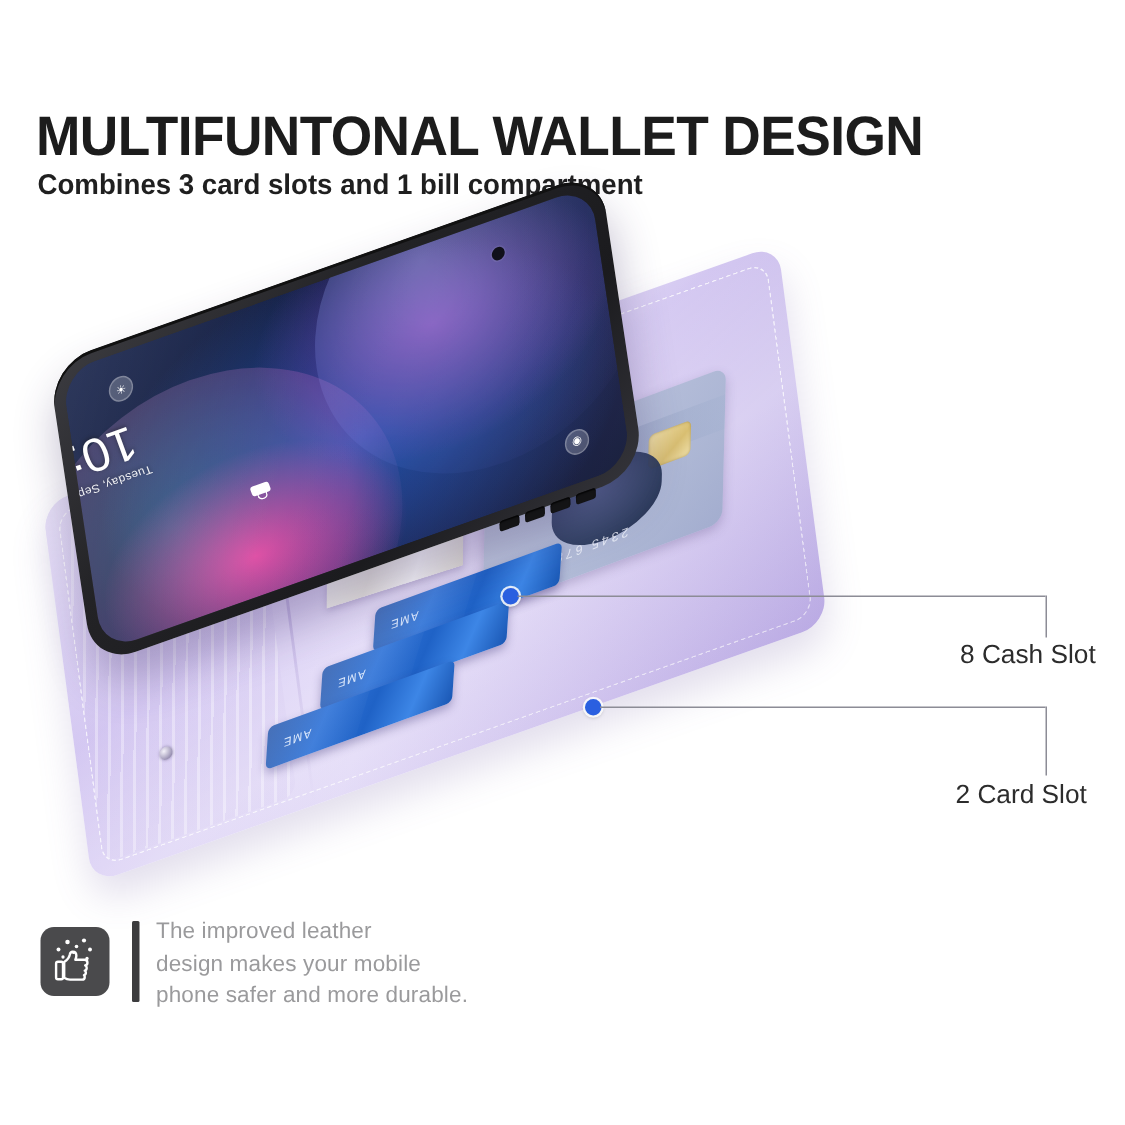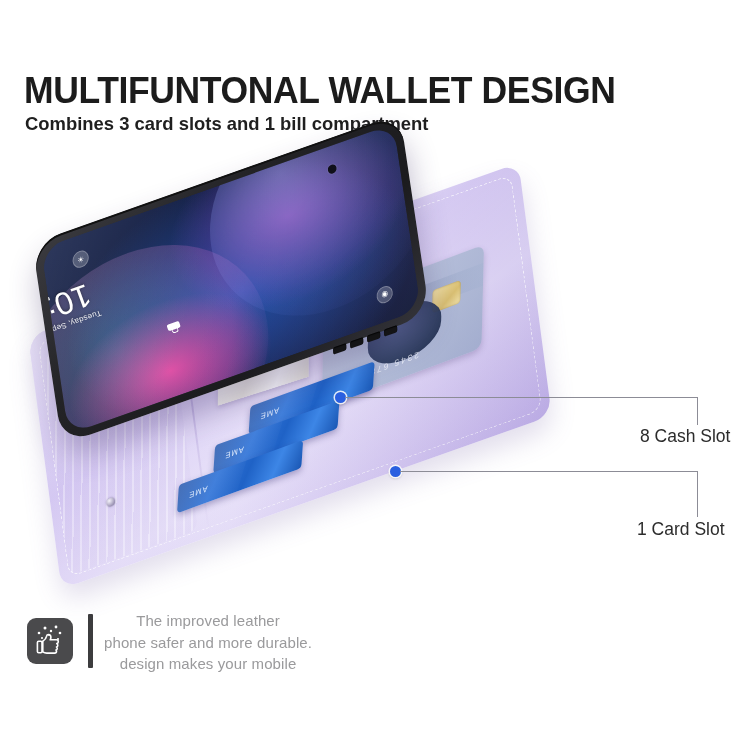--- a/index.html
+++ b/index.html
@@ -282,21 +282,20 @@
   }
   .feat-icon svg { position: absolute; left: 7px; top: 6px; }
   .feat-bar {
     position: absolute; left: 88px; top: 14px;
     width: 5px; height: 54px; background: #3c3c3e; border-radius: 1px;
   }
   .feat-text {
     position: absolute; left: 104px; top: 10px;
     font-size: 15px; line-height: 21.5px; color: #9a9a9c;
     letter-spacing: 0.1px;
-    text-align: center;
   }
   .feat-text div { white-space: nowrap; }
 </style>
 </head>
 <body>
 
 <div id="root">
 
   <div class="headline">MULTIFUNTONAL WALLET DESIGN</div>
   <div class="subhead">Combines 3 card slots and 1 bill compartment</div>
@@ -373,21 +372,21 @@
     </div>
 
     <div class="callout-dot" style="left:335px; top:242px;"></div>
     <div class="lead-h" style="left:345px; top:247px; width:352px;"></div>
     <div class="lead-v" style="left:697px; top:247px; height:28px;"></div>
     <div class="callout-label" style="left:640px; top:276px;">8 Cash Slot</div>
 
     <div class="callout-dot" style="left:390px; top:316px;"></div>
     <div class="lead-h" style="left:400px; top:321px; width:297px;"></div>
     <div class="lead-v" style="left:697px; top:321px; height:46px;"></div>
-    <div class="callout-label" style="left:637px; top:369px;">1 Card Slot</div>
+    <div class="callout-label" style="left:637px; top:369px;">2 Card Slot</div>
   </div>
 
   <div class="feature">
     <div class="feat-icon">
       <svg width="32" height="34" viewBox="0 0 32 34" aria-hidden="true">
         <g fill="#ffffff">
           <circle cx="5" cy="9" r="1.3"></circle>
           <circle cx="11" cy="4" r="1.5"></circle>
           <circle cx="17" cy="7" r="1.2"></circle>
           <circle cx="22" cy="3" r="1.4"></circle>
@@ -396,18 +395,18 @@
           <circle cx="24" cy="15" r="1.1"></circle>
           <circle cx="15" cy="11" r="1.0"></circle>
         </g>
         <path d="M14.5 10.5c1.6 0 2.4 1.2 2.4 2.7 0 1.0-.35 1.9-.7 2.6h6.1c1.15 0 2.0.85 2.0 1.95 0 1.0-.7 1.7-1.5 1.9.6.25 1.0.9 1.0 1.65 0 .85-.55 1.55-1.3 1.75.45.3.75.8.75 1.4 0 .8-.5 1.45-1.25 1.65.3.3.5.7.5 1.2 0 1.0-.85 1.8-1.9 1.8h-7.9c-1.5 0-2.8-.45-3.9-1.2V17.3c1.9-1.1 3.4-3.0 3.8-5.1.15-.95.55-1.7 1.9-1.7z" fill="none" stroke="#ffffff" stroke-width="1.6" stroke-linejoin="round"></path>
           <rect x="3.4" y="17.2" width="4.6" height="11.6" rx="1.2" fill="none" stroke="#ffffff" stroke-width="1.6"></rect>
       </svg>
     </div>
     <div class="feat-bar"></div>
     <div class="feat-text">
       <div>The improved leather</div>
+      <div>design makes your mobile</div>
       <div>phone safer and more durable.</div>
-      <div>design makes your mobile</div>
     </div>
   </div>
 
 </div>
 
 </body></html>

